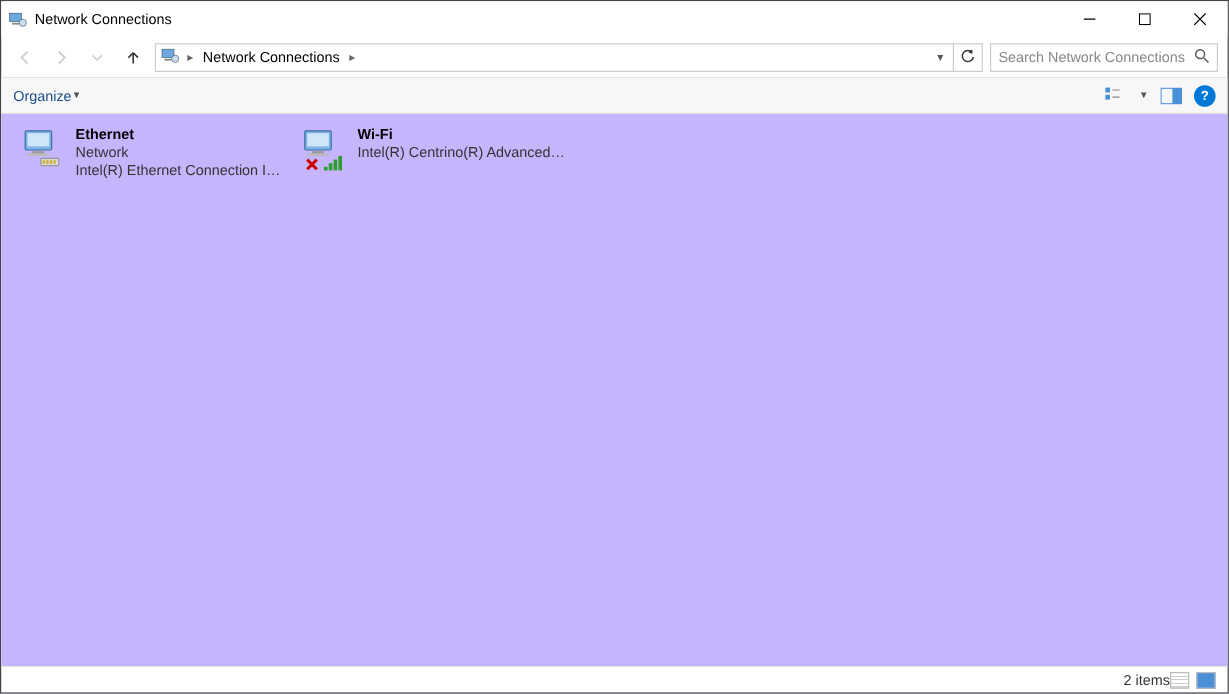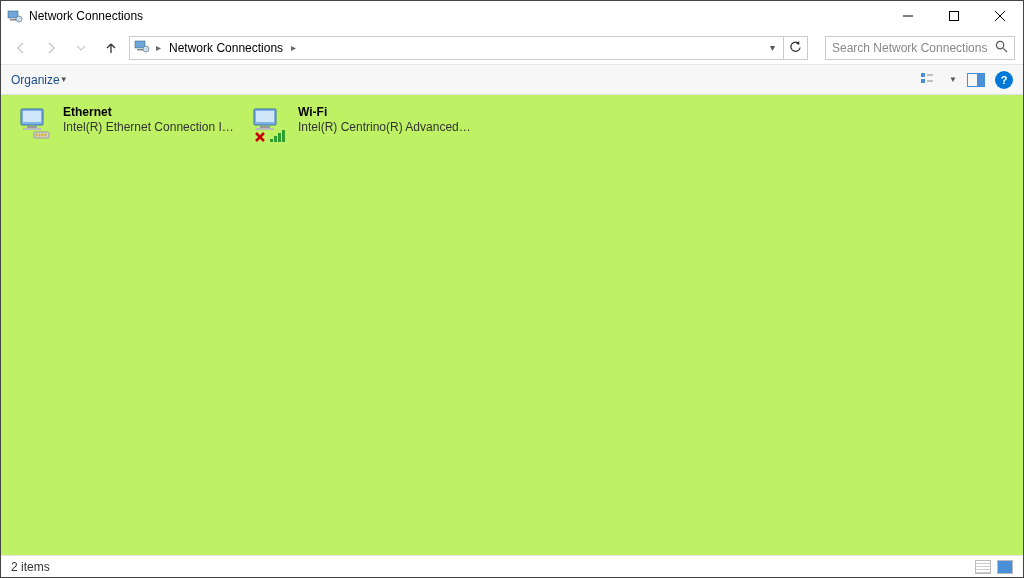--- a/index.html
+++ b/index.html
@@ -16,43 +16,43 @@
 
     
     .navrow { height: 34px; display: flex; align-items: center; padding: 0 8px; gap: 6px; border-bottom: 1px solid #e5e5e5; }
     .navbtn { width: 24px; height: 24px; display: flex; align-items: center; justify-content: center; color: #555; }
     .navbtn.disabled { color: #ccc; }
     .addressbox { flex: 1; height: 24px; border: 1px solid #ccc; display: flex; align-items: center; padding: 0 4px; gap: 4px; font-size: 12px; color: #000; }
     .addressbox .bc-item { padding: 0 2px; }
     .addressbox .chev { color: #666; font-size: 10px; padding: 0 2px; }
     .addr-dropdown { margin-left: auto; color: #555; font-size: 10px; padding: 0 4px; }
     .refreshbtn { width: 24px; height: 24px; display: flex; align-items: center; justify-content: center; color: #333; border: 1px solid #ccc; border-left: none; }
-    .searchbox { width: 190px; height: 24px; border: 1px solid #ccc; display: flex; align-items: center; padding: 0 6px; color: #888; font-size: 12px; justify-content: space-between; margin-left: 11px; }
+    .searchbox { width: 190px; height: 24px; border: 1px solid #ccc; display: flex; align-items: center; padding: 0 6px; color: #888; font-size: 12px; justify-content: space-between; }
     .searchbox .search-icon { color: #555; }
 
     
     .toolbar { height: 30px; background: #f7f7f7; border-bottom: 1px solid #e0e0e0; display: flex; align-items: center; padding: 0 10px; justify-content: space-between; }
     .organize { color: #1a4e8a; font-size: 12px; display: flex; align-items: center; gap: 0; }
     .organize .dd { font-size: 8px; color: #555; }
     .toolicons { display: flex; align-items: center; gap: 10px; }
     .tico { width: 18px; height: 18px; display: flex; align-items: center; justify-content: center; }
     .help { width: 18px; height: 18px; border-radius: 50%; background: #0078d7; color: #fff; font-size: 11px; font-weight: bold; display: flex; align-items: center; justify-content: center; }
 
     
-    .content { flex: 1; background: #bef264; padding: 8px 12px; display: flex; align-items: flex-start; gap: 10px; }
+    .content { flex: 1; background: #c4b5fd; padding: 8px 12px; display: flex; align-items: flex-start; gap: 10px; }
     .adapter { width: 225px; display: flex; gap: 8px; padding: 2px; }
     .adapter-icon { width: 40px; height: 40px; flex: none; display: flex; align-items: center; justify-content: center; position: relative; }
     .ad-text { display: flex; flex-direction: column; font-size: 12px; line-height: 15px; overflow: hidden; }
     .ad-name { font-weight: 700; color: #000; }
     .adapter.selected .ad-name { font-weight: 700; }
     .ad-status { color: #333; }
     .ad-device { color: #333; white-space: nowrap; overflow: hidden; text-overflow: ellipsis; }
 
     
-    .statusbar { height: 22px; border-top: 1px solid #e5e5e5; display: flex; align-items: center; padding: 0 10px; font-size: 12px; color: #333; justify-content: space-between; }
+    .statusbar { height: 22px; border-top: 1px solid #e5e5e5; display: flex; align-items: center; padding: 0 10px; font-size: 12px; color: #333; justify-content: flex-end; }
     .viewicons { display: flex; gap: 6px; color: #888; }
     .vicon { width: 16px; height: 14px; border: 1px solid #bbb; }
   </style>
 </head>
 <body>
 
 <div class="titlebar">
   <span class="titlebar-icon">
     <svg viewBox="0 0 16 16">
         <rect x="1" y="3" width="10" height="7" fill="#6fa8dc" stroke="#356" stroke-width="0.5"></rect>
@@ -171,20 +171,21 @@
         <rect x="8" y="23" width="18" height="2" fill="#bbb"></rect>
         <rect x="19" y="27" width="15" height="6" rx="1" fill="#d9d9d9" stroke="#999"></rect>
         <rect x="20.5" y="28.5" width="2" height="3" fill="#d4af37"></rect>
           <rect x="23.5" y="28.5" width="2" height="3" fill="#d4af37"></rect>
           <rect x="26.5" y="28.5" width="2" height="3" fill="#d4af37"></rect>
           <rect x="29.5" y="28.5" width="2" height="3" fill="#d4af37"></rect>
       </svg>
     </div>
     <div class="ad-text">
       <span class="ad-name">Ethernet</span>
+      <span class="ad-status">Network</span>
       <span class="ad-device">Intel(R) Ethernet Connection I217...</span>
     </div>
   </div>
 
   <div class="adapter">
     <div class="adapter-icon">
       <svg width="40" height="40" viewBox="0 0 40 40">
         <rect x="4" y="4" width="22" height="16" rx="1" fill="#7fb3e6" stroke="#3a6ea5"></rect>
         <rect x="6" y="6" width="18" height="11" fill="#cfe6f9"></rect>
         <rect x="10" y="21" width="10" height="2" fill="#999"></rect>

